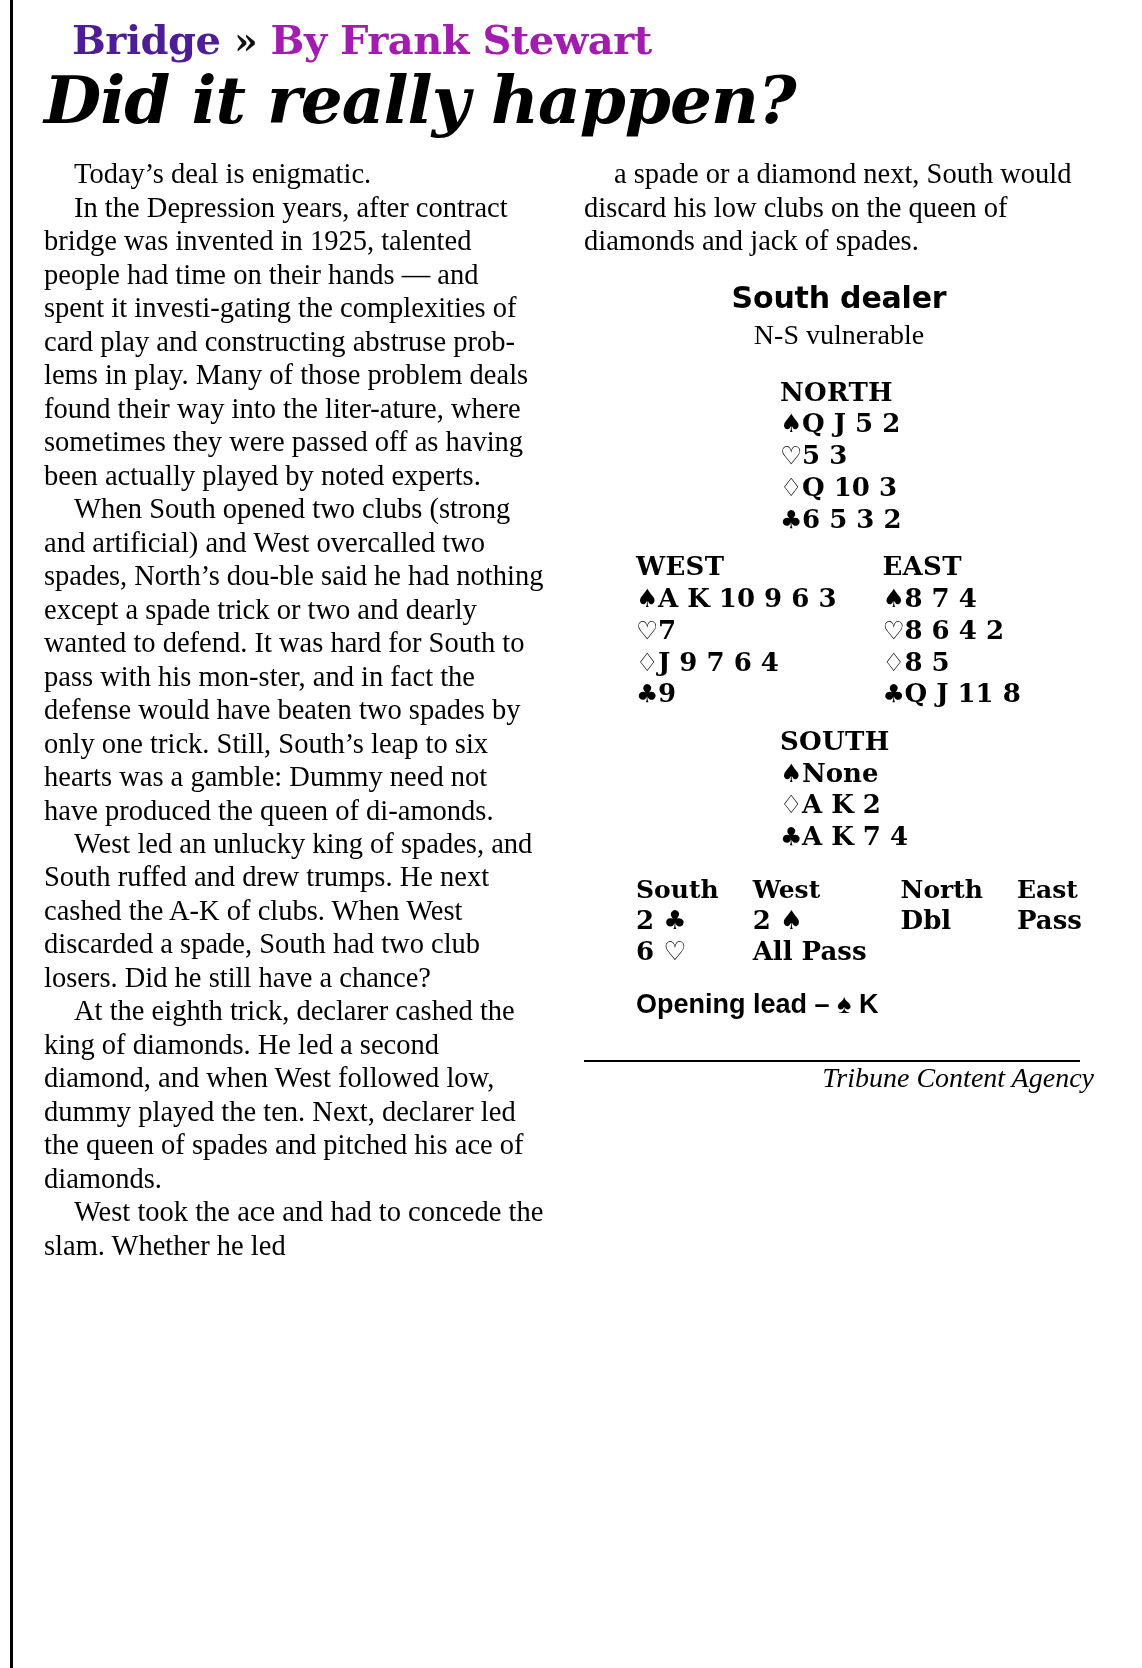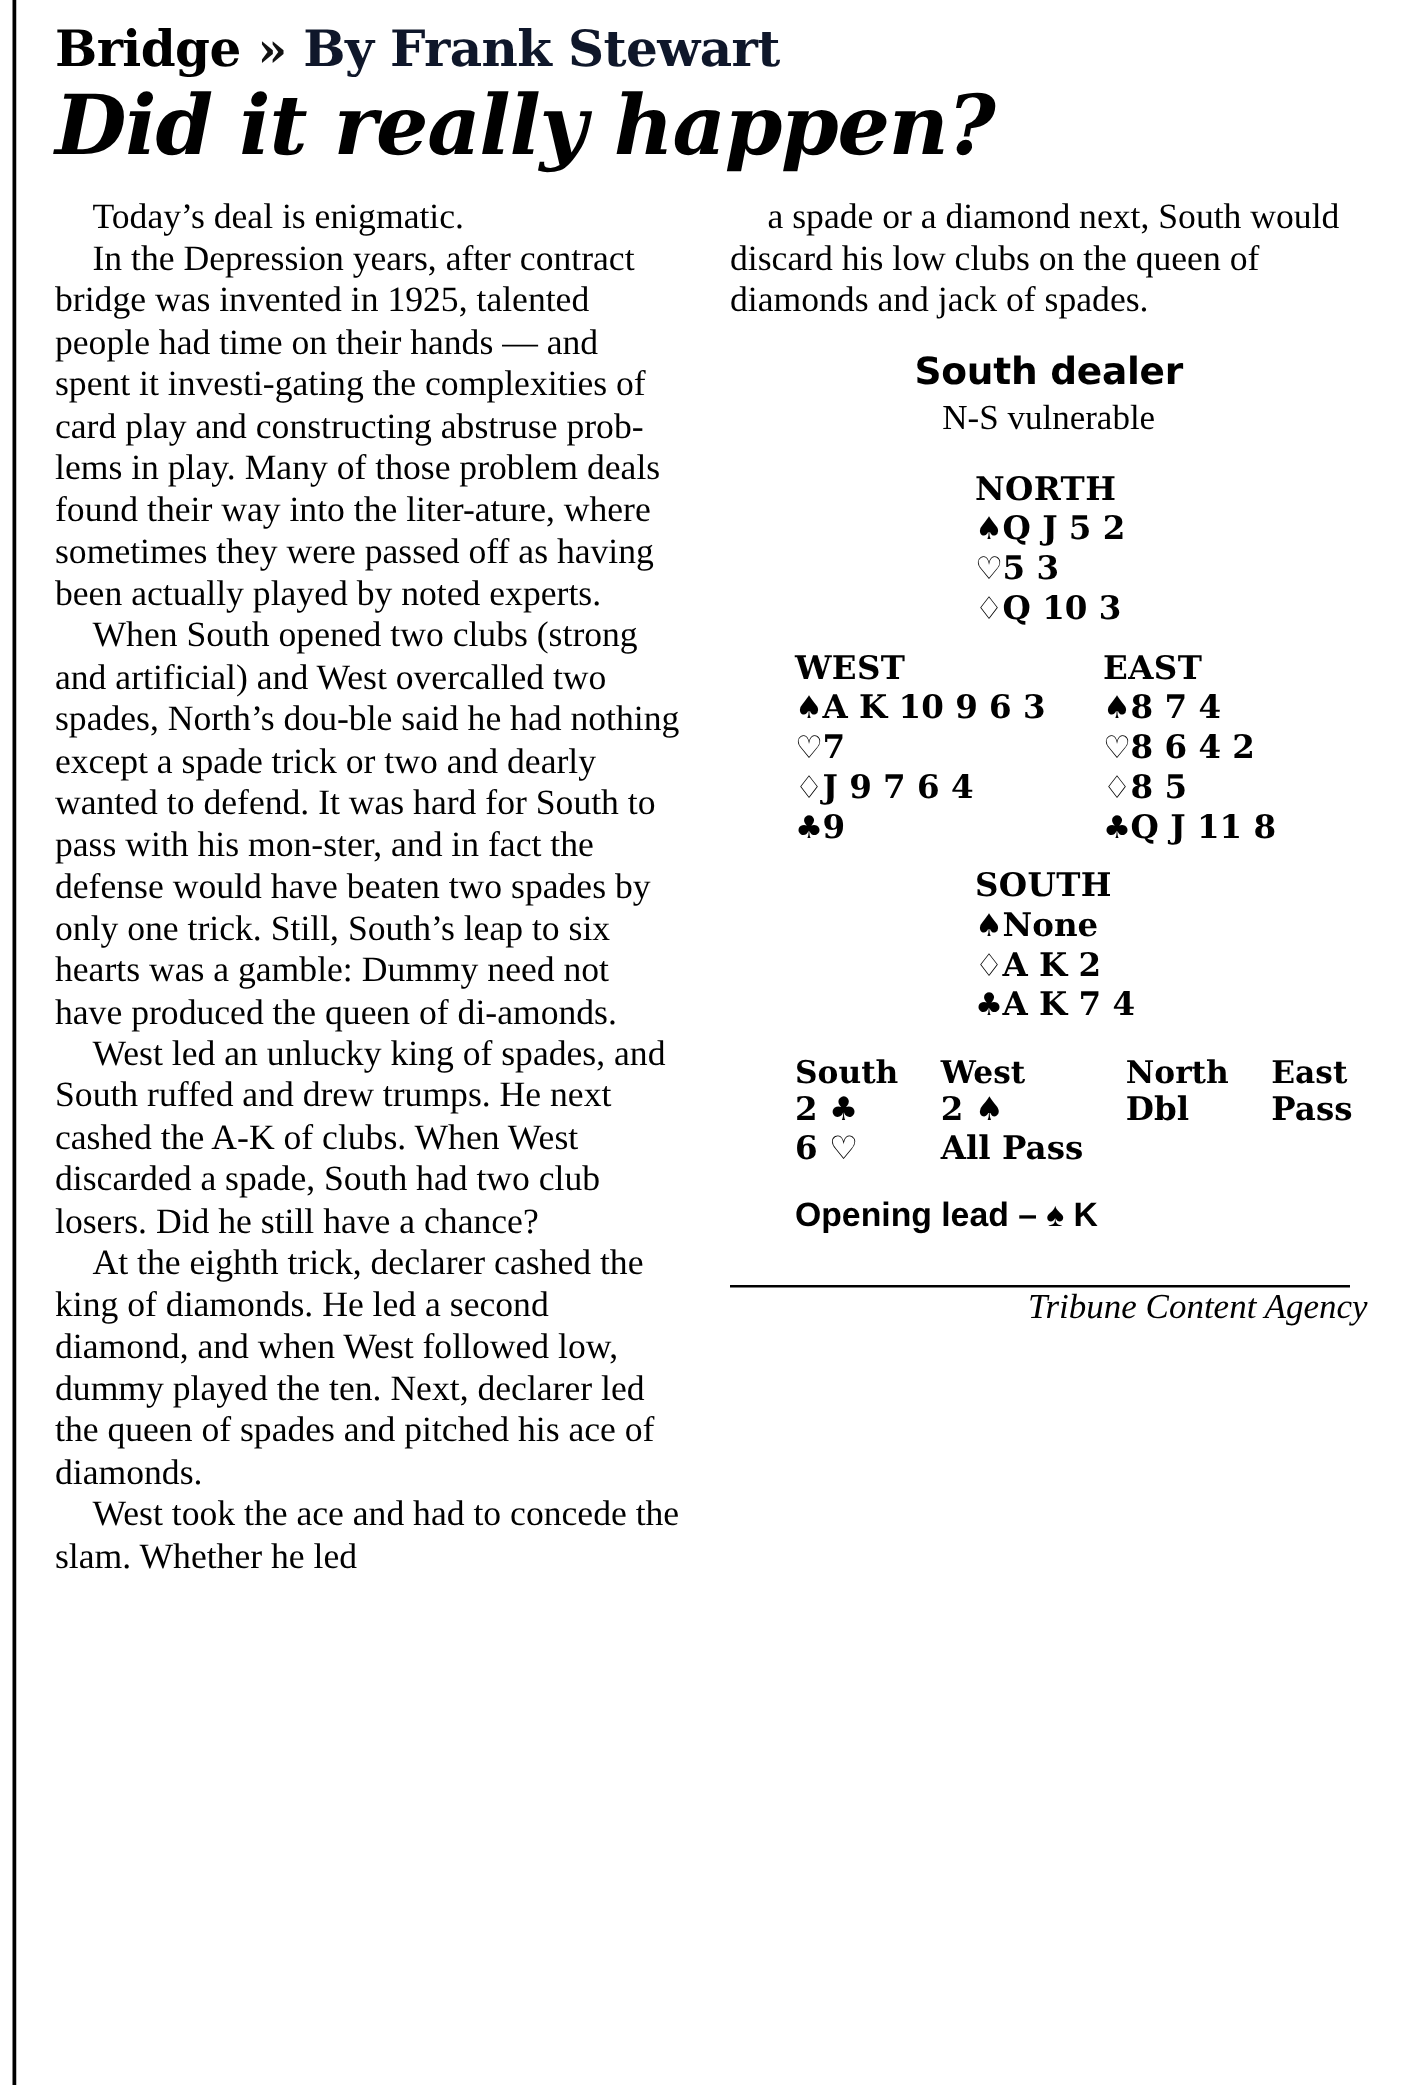--- a/index.html
+++ b/index.html
@@ -35,28 +35,29 @@
   .masthead {
     margin: 0 0 2px 14px;
     font-family: "DejaVu Serif", serif;
     font-weight: bold;
     font-size: 40px;
     letter-spacing: -0.5px;
     line-height: 1.1;
     white-space: nowrap;
   }
   .masthead .kicker {
-    color: #000000;
+    color: #4c1d95;
+    margin-left: 28px;
   }
   .masthead .chev {
     color: #111;
     font-size: 38px;
   }
   .masthead .byline {
-    color: #0f172a;
+    color: #a21caf;
   }
   .headline {
     margin: 4px 0 22px 14px;
     font-family: "DejaVu Serif", serif;
     font-style: italic;
     font-weight: bold;
     font-size: 66px;
     line-height: 1.05;
     letter-spacing: -1px;
     white-space: nowrap;
@@ -220,20 +221,23 @@
           <div class="hand">
             <span class="label">NORTH</span>
             <span class="suitline">
               <span class="suit">♠</span><span>Q J 5 2</span>
             </span>
             <span class="suitline">
               <span class="suit">♡</span><span>5 3</span>
             </span>
             <span class="suitline">
               <span class="suit">♢</span><span>Q 10 3</span>
+            </span>
+            <span class="suitline">
+              <span class="suit">♣</span><span>6 5 3 2</span>
             </span>
           </div>
         </div>
 
         <div class="we-wrap">
           <div class="west-wrap">
             <div class="hand">
               <span class="label">WEST</span>
               <span class="suitline">
                 <span class="suit">♠</span><span>A K 10 9 6 3</span>

